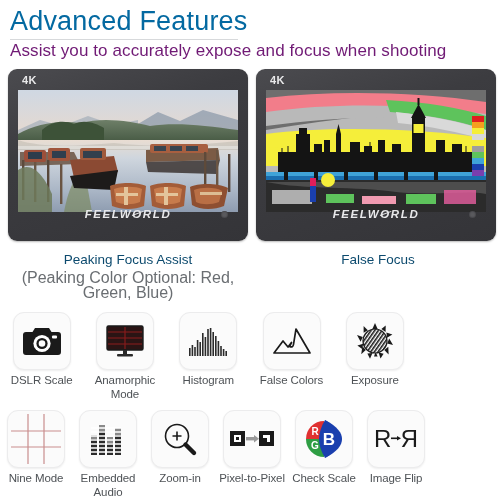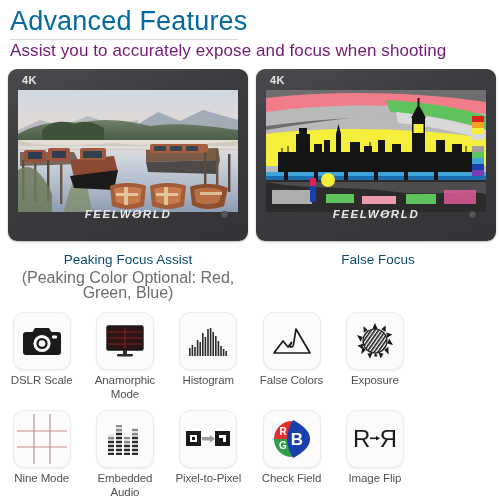--- a/index.html
+++ b/index.html
@@ -433,20 +433,33 @@
               <line x1="1" y1="17" x2="31" y2="17"></line>
               <line x1="1" y1="21" x2="31" y2="21"></line>
               <line x1="1" y1="25" x2="31" y2="25"></line>
               <line x1="1" y1="29" x2="31" y2="29"></line>
             </g>
           </svg>
         </div>
         <div class="lab">Embedded Audio</div>
       </div>
 
+      <div class="cell">
+        <div class="tile">
+          <svg width="36" height="36" viewBox="0 0 36 36">
+            <circle cx="15" cy="15" r="11.5" fill="none" stroke="#1a1a1a" stroke-width="1.6"></circle>
+            <g stroke="#1a1a1a" stroke-width="1.6">
+              <line x1="10.5" y1="15" x2="19.5" y2="15"></line>
+              <line x1="15" y1="10.5" x2="15" y2="19.5"></line>
+            </g>
+            <line x1="23.5" y1="23.5" x2="32" y2="32" stroke="#1a1a1a" stroke-width="4.4" stroke-linecap="round"></line>
+          </svg>
+        </div>
+        <div class="lab">Zoom-in</div>
+      </div>
 
       <div class="cell">
         <div class="tile">
           <svg width="44" height="20" viewBox="0 0 44 20">
             <rect x="0" y="2" width="15" height="15" fill="#1a1a1a"></rect>
             <rect x="4" y="6" width="7" height="7" fill="#ffffff"></rect>
             <rect x="6" y="8" width="3" height="3" fill="#1a1a1a"></rect>
             <rect x="29" y="2" width="15" height="15" fill="#1a1a1a"></rect>
             <rect x="33" y="6" width="7" height="7" fill="#ffffff"></rect>
             <rect x="33" y="9" width="4" height="4" fill="#1a1a1a"></rect>
@@ -464,21 +477,21 @@
           <svg width="40" height="40" viewBox="0 0 40 40">
             <path d="M20 2 A18 18 0 0 0 2 20 L20 20 Z" fill="#e03131"></path>
             <path d="M2 20 A18 18 0 0 0 20 38 L20 20 Z" fill="#2f9e44"></path>
             <path d="M20 1 C31 8 35 14 35 20 C35 26 31 32 20 39 C24 32 26 26 26 20 C26 14 24 8 20 1 Z" fill="#1a3fae" transform="translate(1,0)"></path>
             <path d="M21 1 C34 8 38 14 38 20 C38 26 34 32 21 39 C17 32 15 26 15 20 C15 14 17 8 21 1 Z" fill="#1a3fae"></path>
             <text x="11" y="16" font-family="'Liberation Sans',sans-serif" font-size="10" font-weight="700" fill="#ffffff" text-anchor="middle">R</text>
             <text x="11" y="30" font-family="'Liberation Sans',sans-serif" font-size="10" font-weight="700" fill="#ffffff" text-anchor="middle">G</text>
             <text x="25" y="26" font-family="'Liberation Sans',sans-serif" font-size="17" font-weight="700" fill="#ffffff" text-anchor="middle">B</text>
           </svg>
         </div>
-        <div class="lab">Check Field</div>
+        <div class="lab">Check Scale</div>
       </div>
 
       <div class="cell">
         <div class="tile">
           <svg width="48" height="26" viewBox="0 0 48 26">
             <text x="2" y="21" font-family="'Liberation Sans',sans-serif" font-size="24" font-weight="400" fill="#1a1a1a">R</text>
             <g fill="#1a1a1a">
               <rect x="19" y="11.5" width="7" height="1.6"></rect>
               <path d="M25 10 L29 12.3 L25 14.6 Z"></path>
             </g>

